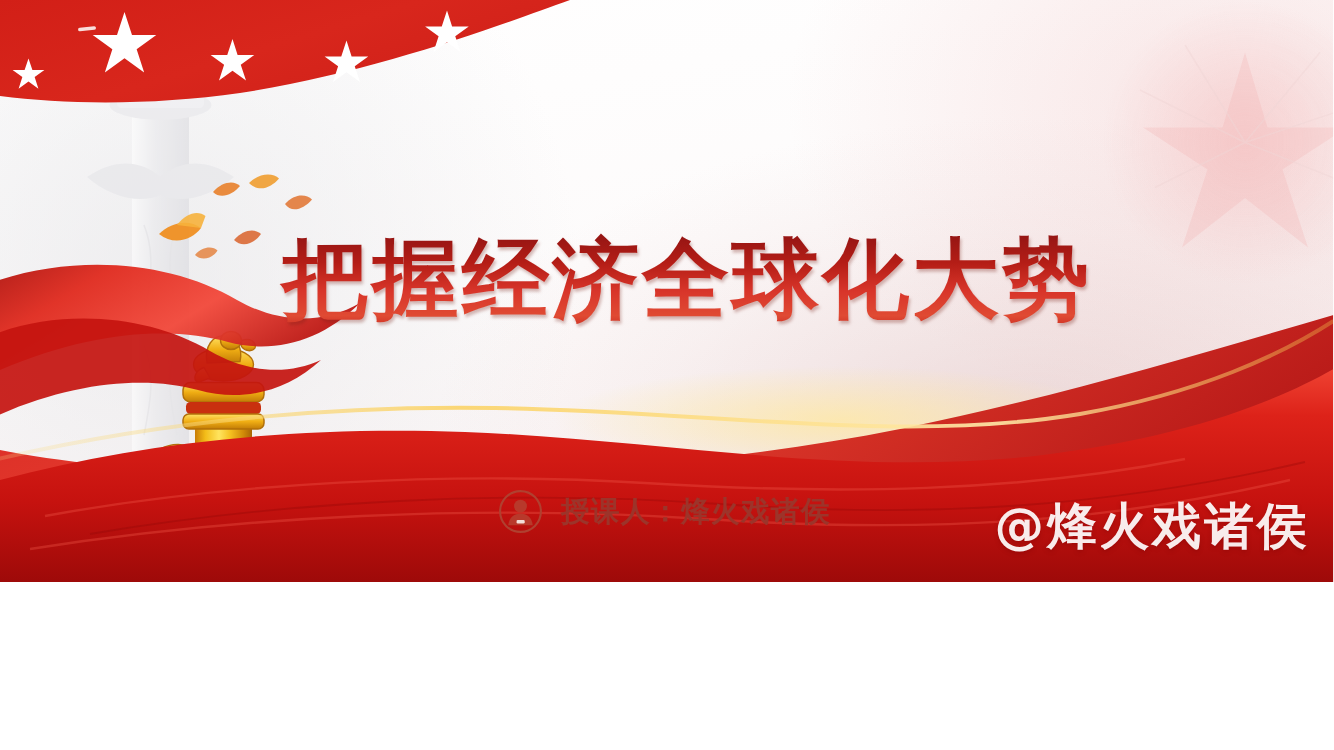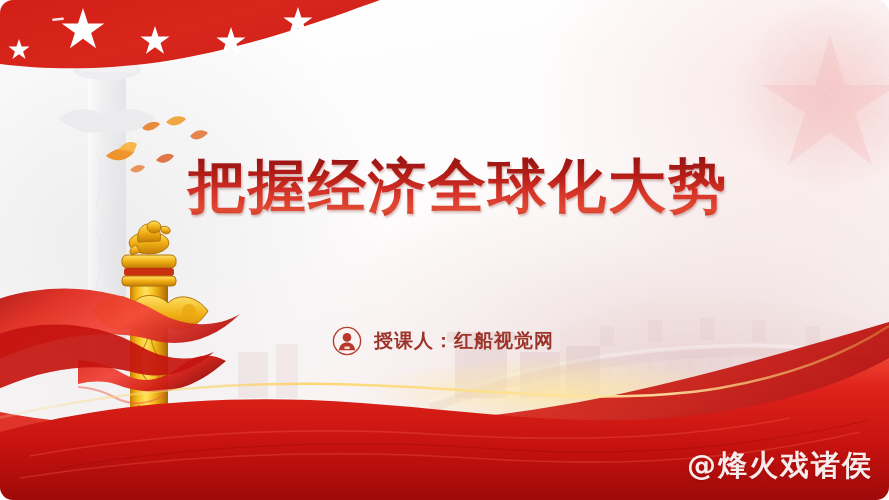--- a/index.html
+++ b/index.html
@@ -6,25 +6,24 @@
     margin: 0;
     padding: 0;
     background: #ffffff;
   }
   body {
     font-family: "Liberation Sans", "DejaVu Sans", sans-serif;
   }
   #slide {
     position: relative;
     width: 889px;
-    height: 500px;
+    height: 388px;
     overflow: hidden;
     background: #ffffff;
     user-select: none;
-    border-radius: 13px;
   }
 
   
   .bg-base {
     position: absolute;
     inset: 0;
     background:
       radial-gradient(ellipse 560px 280px at 78% 72%, rgba(205,150,150,0.30) 0%, rgba(220,180,180,0.12) 45%, rgba(255,255,255,0) 72%),
       radial-gradient(ellipse 420px 300px at 92% 18%, rgba(235,170,170,0.28) 0%, rgba(255,255,255,0) 70%),
       radial-gradient(ellipse 400px 420px at 12% 48%, rgba(225,225,228,0.55) 0%, rgba(255,255,255,0) 70%),
@@ -116,21 +115,21 @@
     letter-spacing: 1px;
     white-space: nowrap;
   }
 
   
   .watermark {
     position: absolute;
     right: 16px;
     bottom: 14px;
     font-family: "DejaVu Sans", "Liberation Sans", sans-serif;
-    font-size: 29px;
+    font-size: 33px;
     font-weight: 700;
     color: rgba(255,255,255,0.92);
     letter-spacing: 2px;
     text-shadow: 0 1px 3px rgba(120,0,0,0.35);
     white-space: nowrap;
   }
 </style>
 </head>
 <body>
 
@@ -361,18 +360,18 @@
     <div class="title-line l1">把握经济全球化大势</div>
   </div>
 
   <div class="presenter">
     <svg class="presenter-icon" viewBox="0 0 30 30" aria-hidden="true">
       <circle cx="15" cy="15" r="13.6" fill="none" stroke="#b04030" stroke-width="1.4"></circle>
       <circle cx="15" cy="11.4" r="4.3" fill="#b8392b"></circle>
       <path d="M6.8 24.2 C 7.6 18.6, 11 16.4, 15 16.4 C 19 16.4, 22.4 18.6, 23.2 24.2 Z" fill="#b8392b"></path>
       <rect x="12.4" y="20.6" width="5.4" height="2.4" rx="0.8" fill="#f3ded8"></rect>
     </svg>
-    <div class="presenter-text">授课人：红船视觉网</div>
+    <div class="presenter-text">授课人：烽火戏诸侯</div>
   </div>
 
   <div class="watermark">@烽火戏诸侯</div>
 
 </div>
 
 </body></html>

